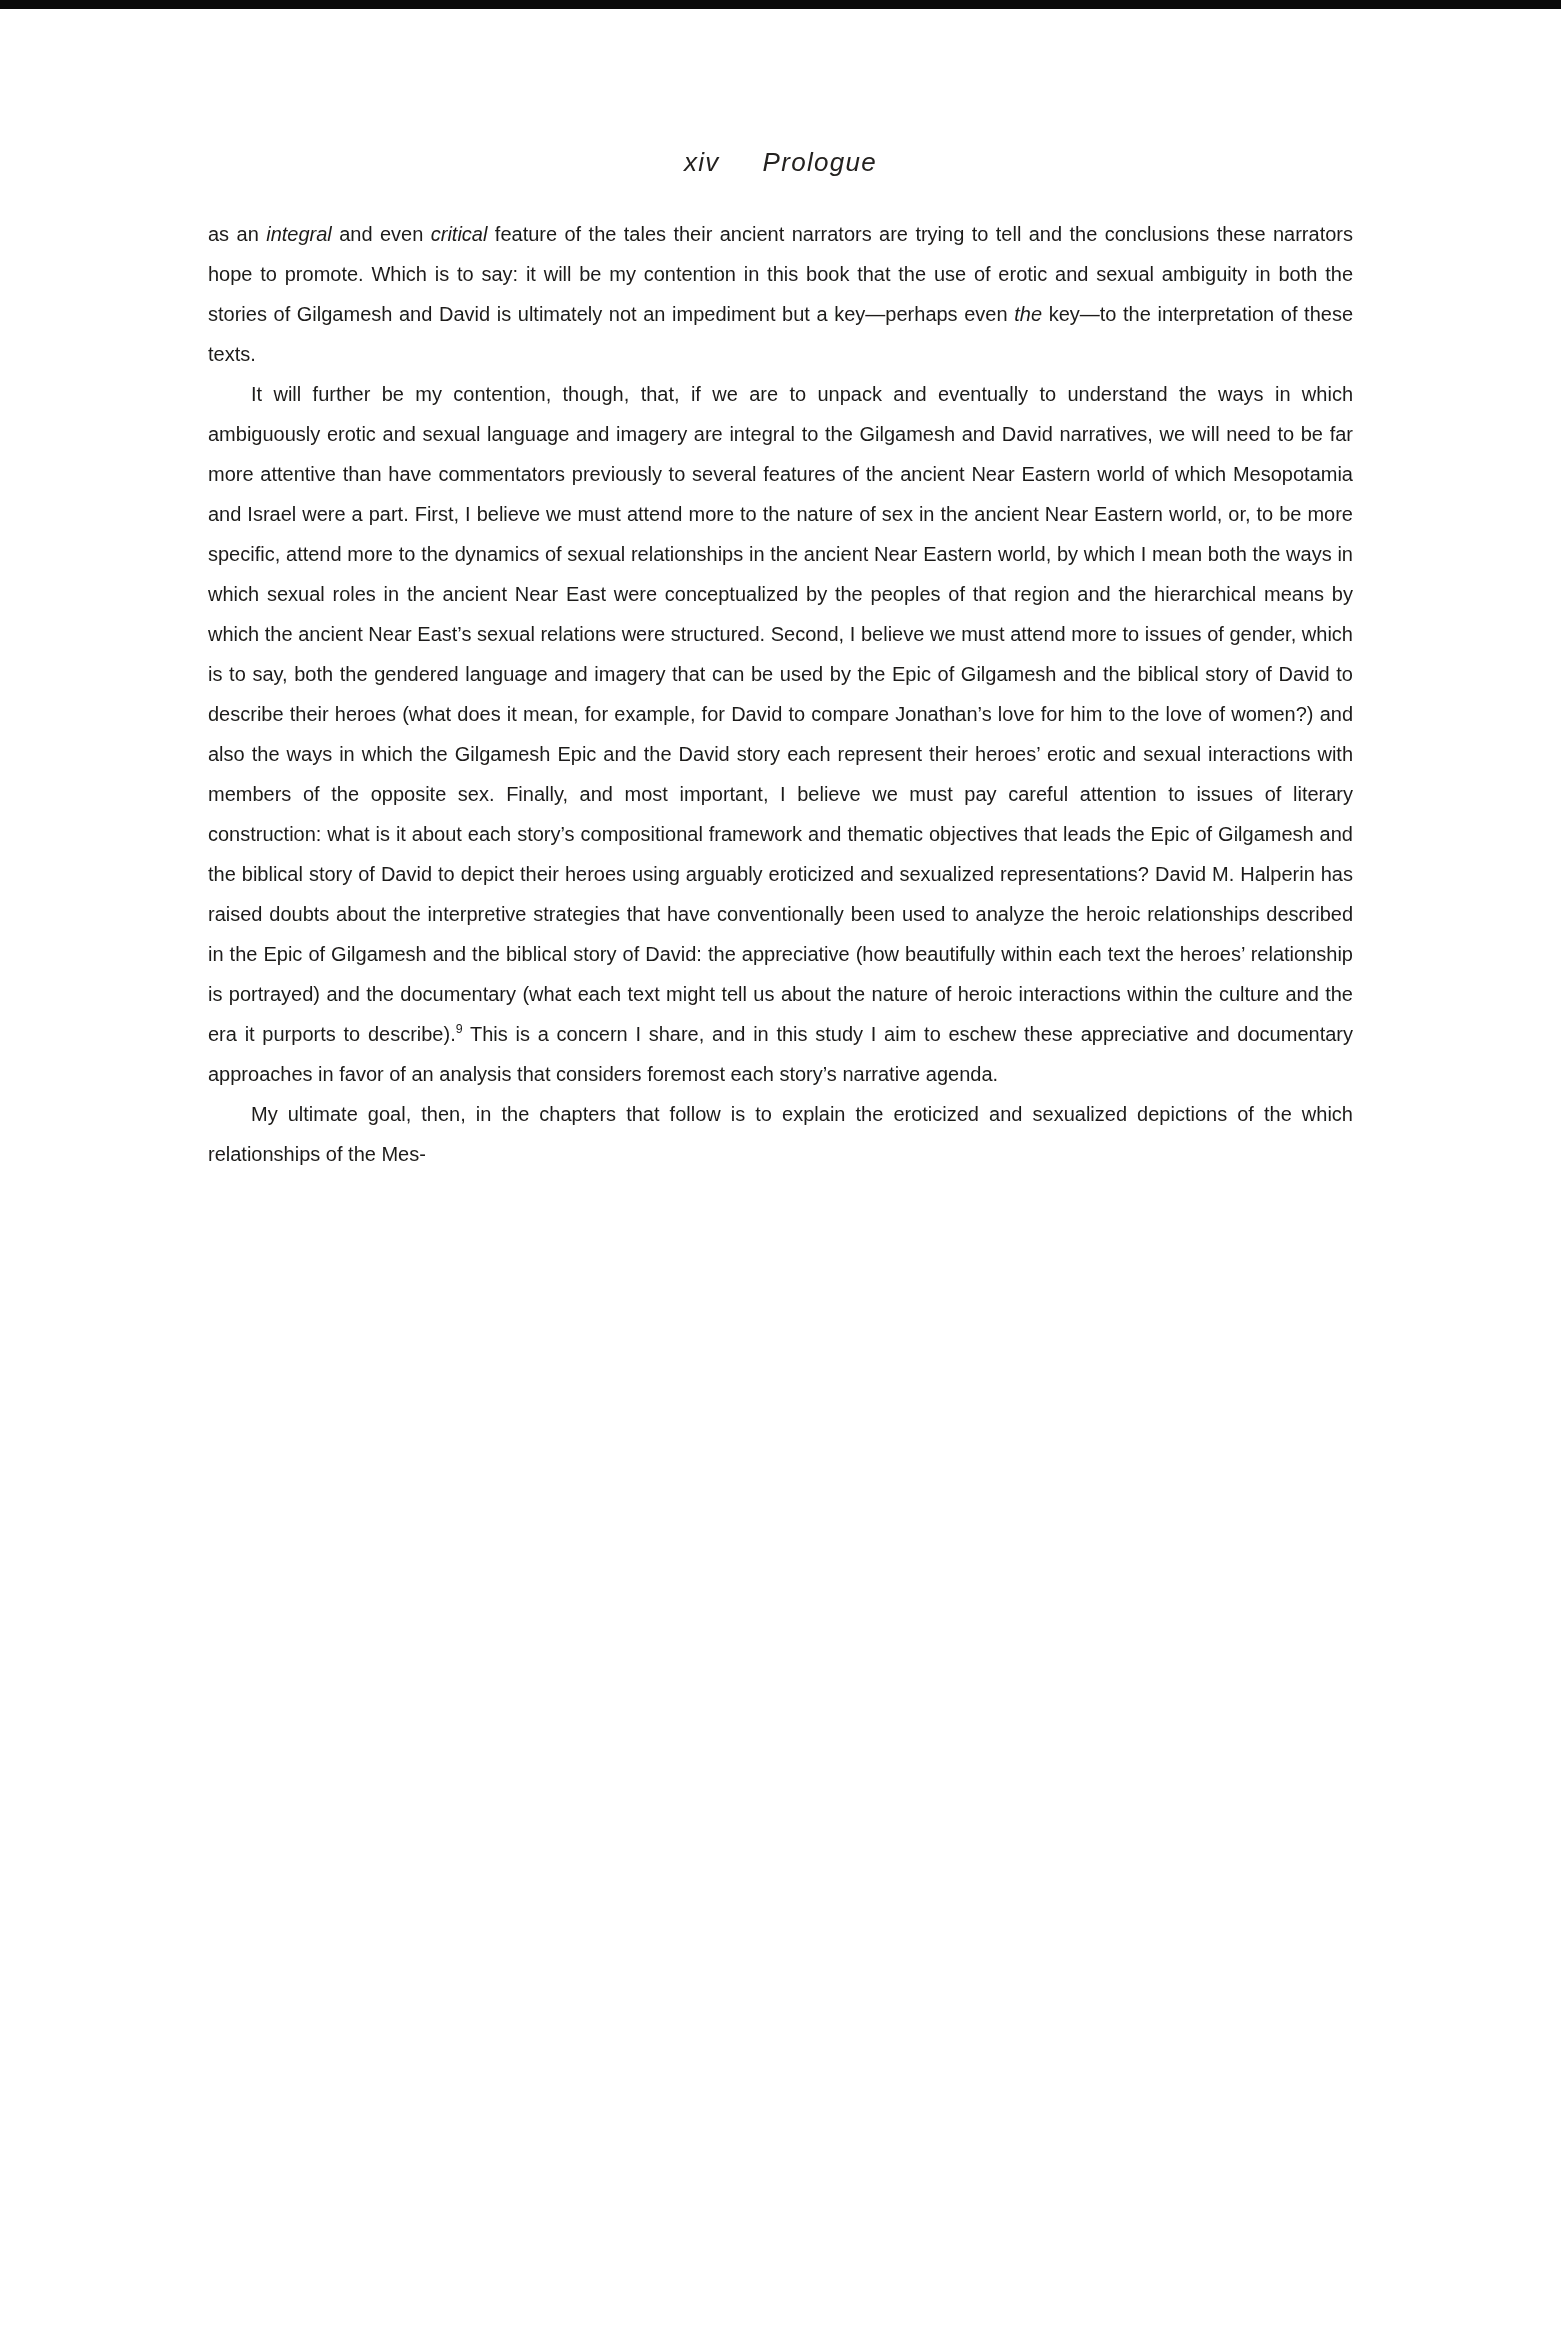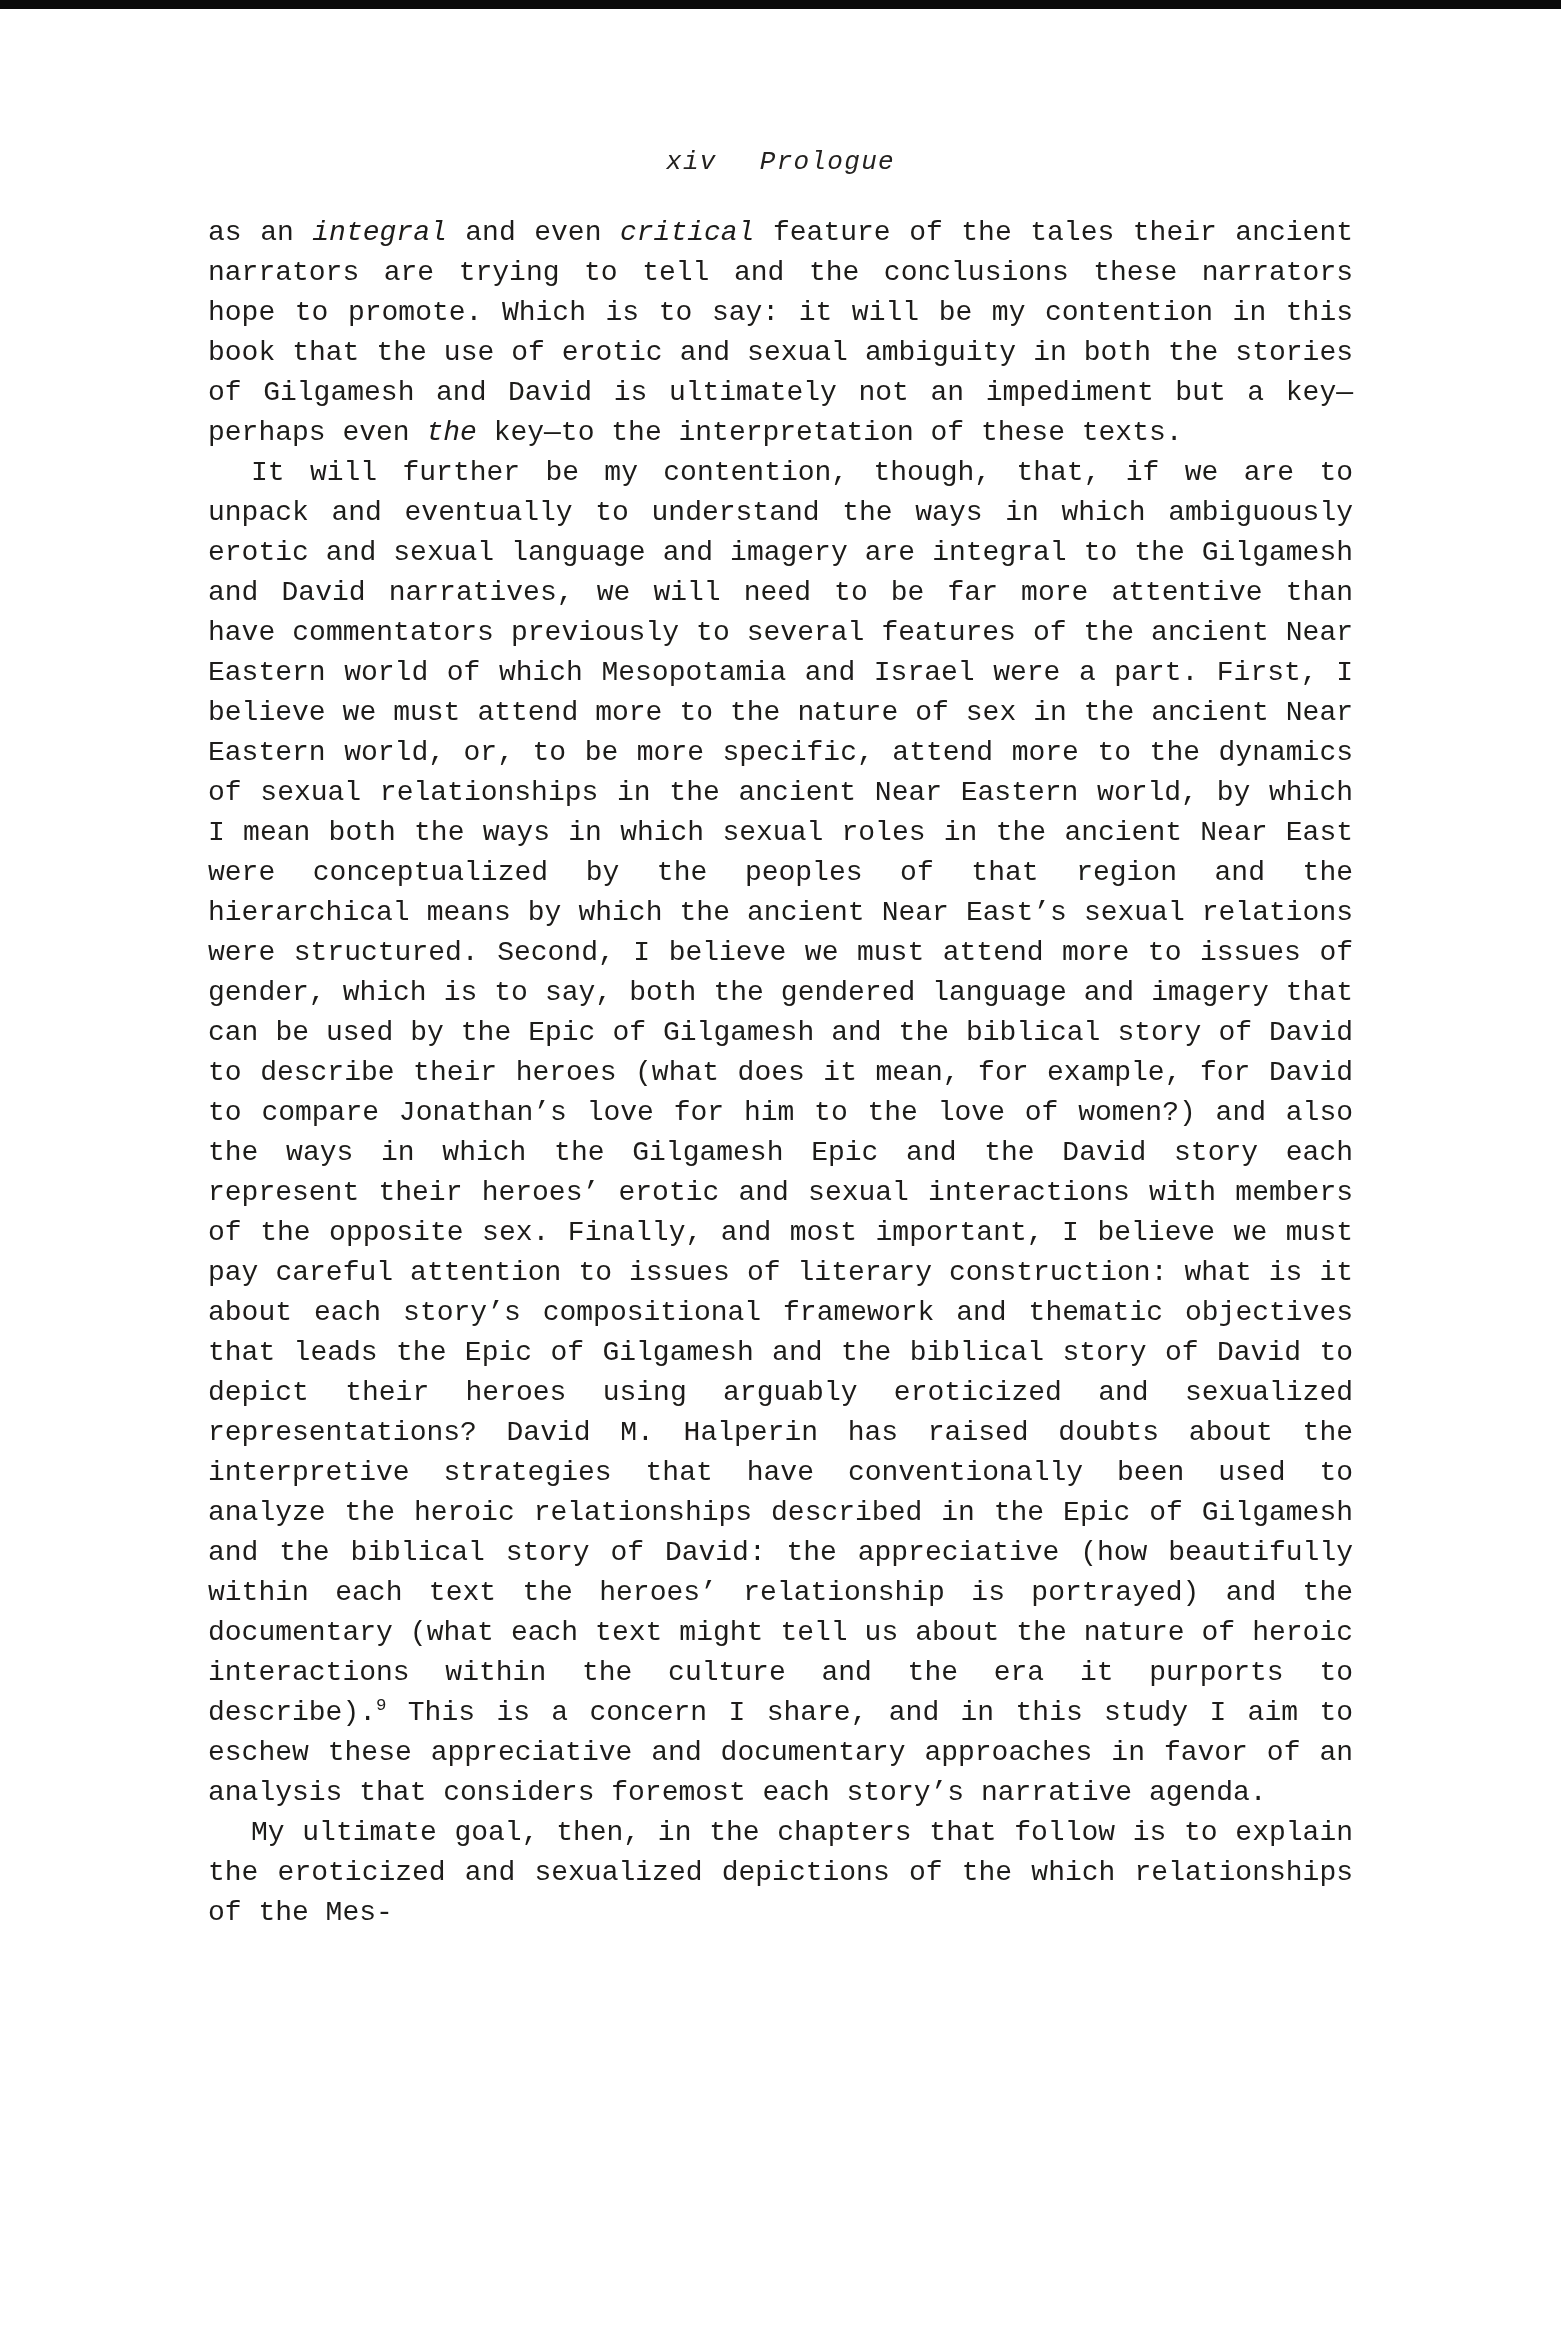--- a/index.html
+++ b/index.html
@@ -6,21 +6,21 @@
     margin: 0;
     padding: 0;
     background: #ffffff;
   }
   .page {
     position: relative;
     width: 1561px;
     height: 2342px;
     background: #ffffff;
     color: #1d1c1a;
-    font-family: Liberation Mono, monospace;
+    font-family: Liberation Sans, sans-serif;
     overflow: hidden;
   }
   .scan-edge {
     position: absolute;
     top: 0;
     left: 0;
     width: 100%;
     height: 8.7px;
     background: #0a0a0a;
   }
@@ -31,21 +31,21 @@
     font-size: 26px;
     letter-spacing: 1.3px;
     color: #242220;
   }
   .running-head .folio {
     margin-right: 43px;
   }
   .text-block {
     width: 1145px;
     margin: 36px auto 0 auto;
-    font-size: 28px;
+    font-size: 20px;
     line-height: 40px;
     text-align: justify;
     hyphens: auto;
     -webkit-hyphens: auto;
   }
   .text-block p {
     margin: 0;
     padding: 0;
   }
   .text-block p.indent {

